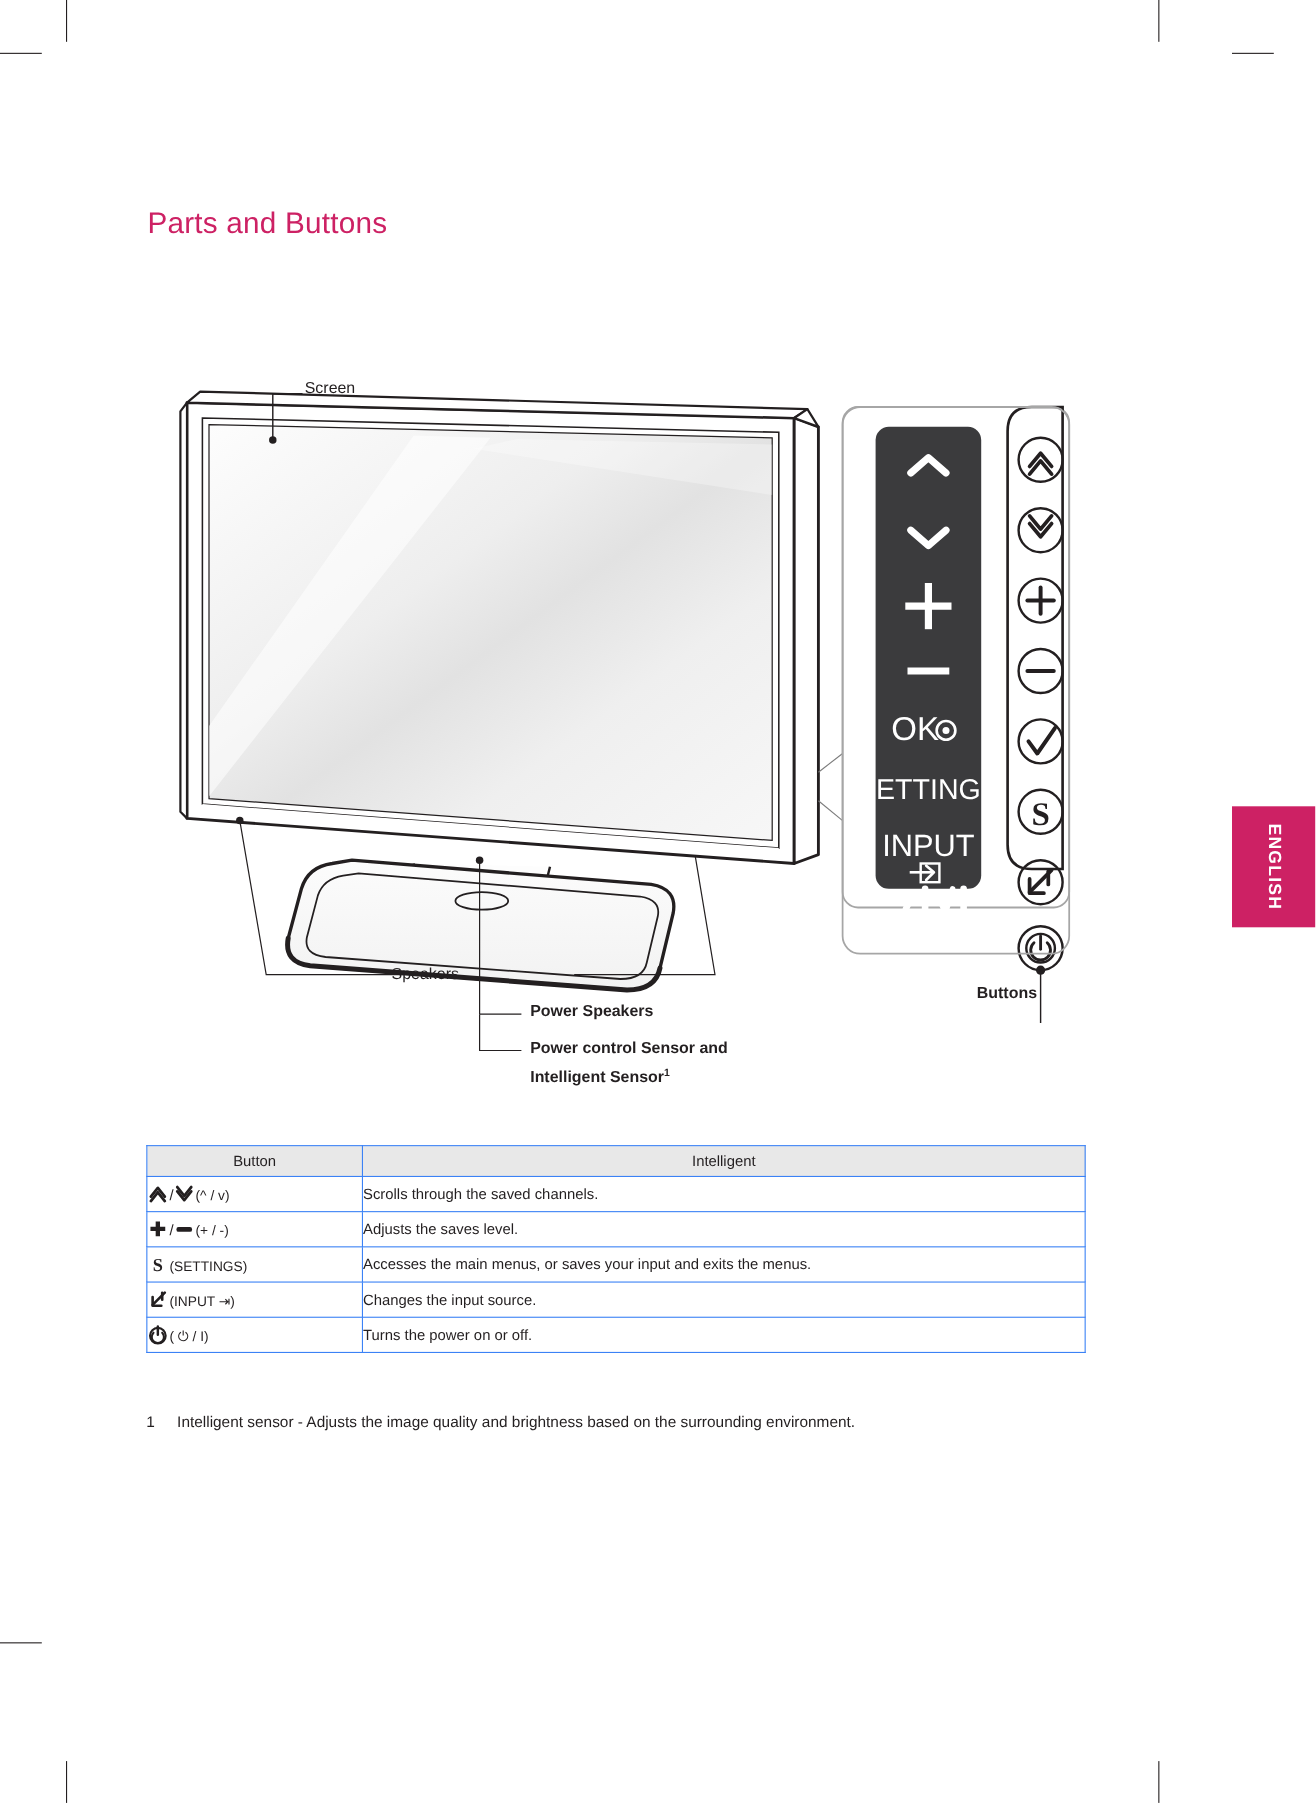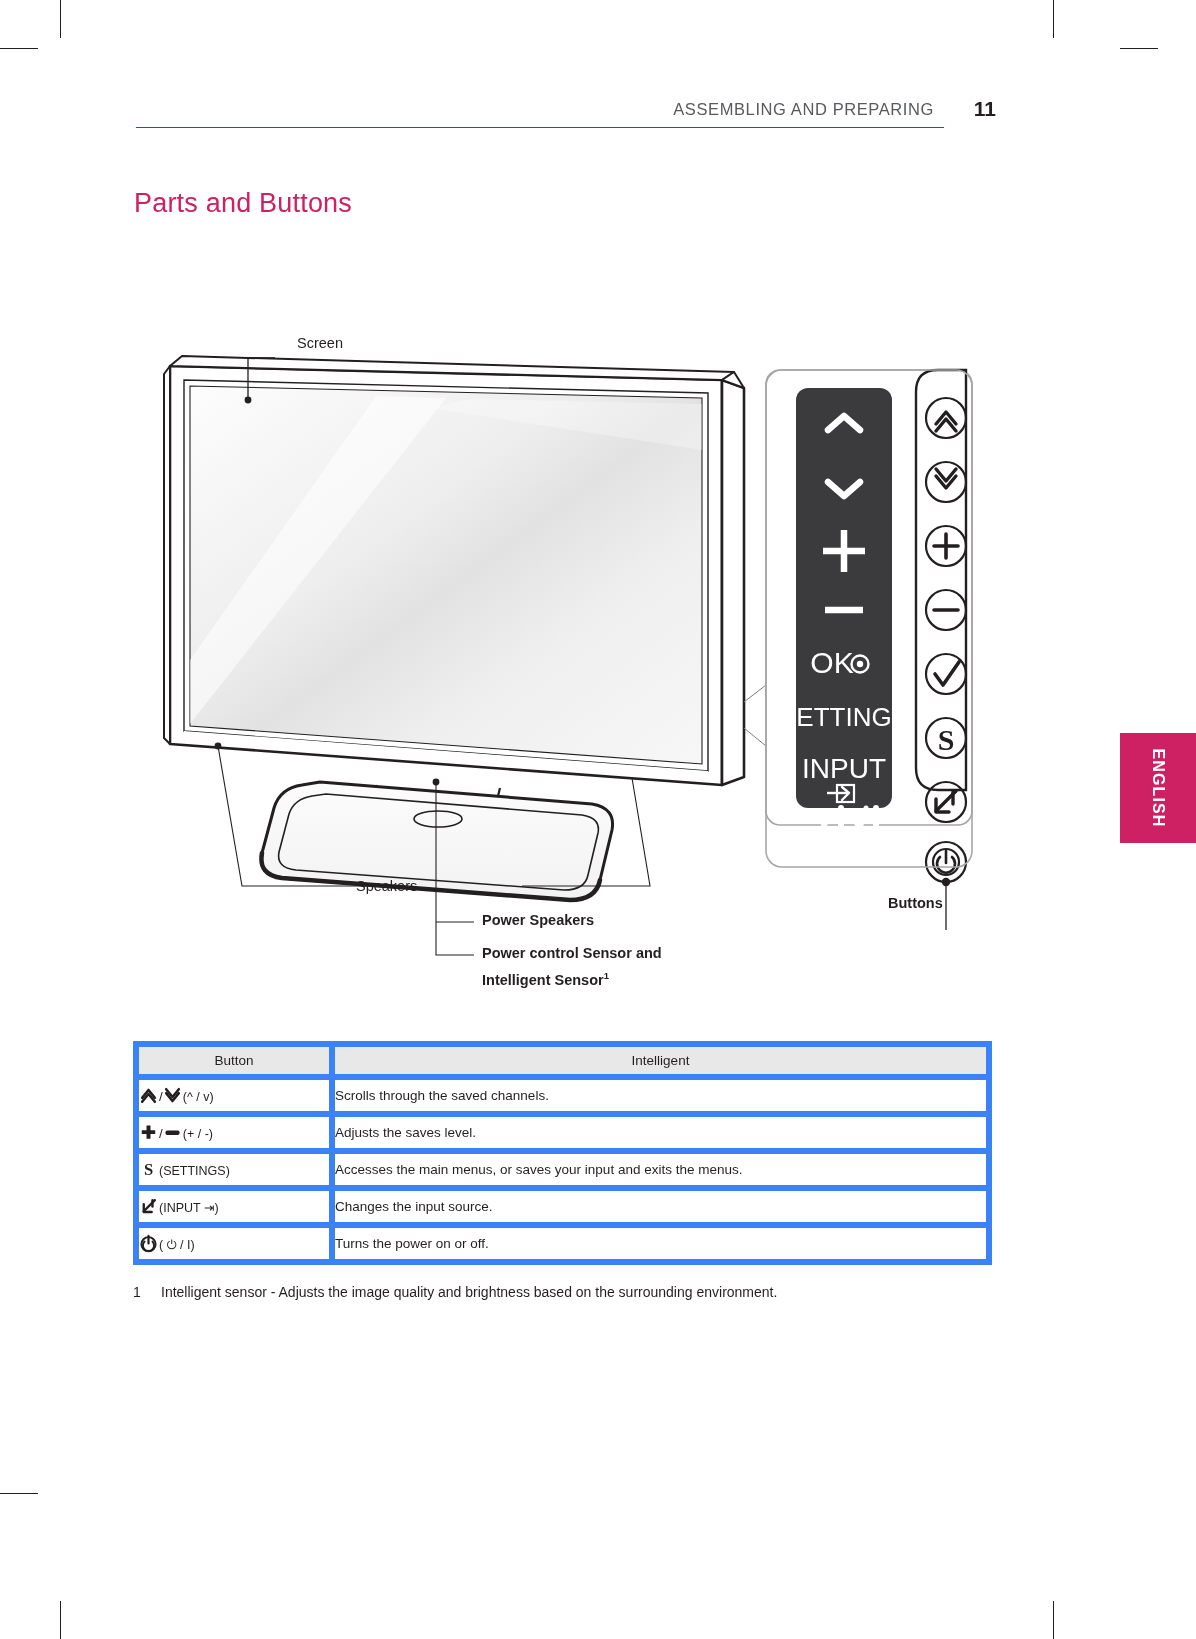--- a/index.html
+++ b/index.html
@@ -117,21 +117,21 @@
   
   #btn-table {
     position: absolute;
     left: 133px;
     top: 1041px;
     width: 853px;
     border-collapse: collapse;
     table-layout: fixed;
   }
   #btn-table th, #btn-table td {
-    border: 6px solid #3b82f6;
+    border: 1px solid #3b82f6;
     padding: 0;
     vertical-align: middle;
   }
   #btn-table thead th {
     background: #e8e8e8;
     font-size: 13.5px;
     font-weight: 400;
     color: #231f20;
     text-align: center;
     height: 27px;
@@ -184,25 +184,20 @@
 <div id="page">
 
   <div class="crop-mark crop-v" style="left:60px; top:0px;"></div>
   <div class="crop-mark crop-v" style="left:1053px; top:0px;"></div>
   <div class="crop-mark crop-v" style="left:60px; top:1601px;"></div>
   <div class="crop-mark crop-v" style="left:1053px; top:1601px;"></div>
   <div class="crop-mark crop-h" style="left:0px; top:48px;"></div>
   <div class="crop-mark crop-h" style="left:0px; top:1493px;"></div>
   <div class="crop-mark crop-h" style="left:1120px; top:48px;"></div>
 
-  <div id="header">
-    <div id="header-title">ASSEMBLING AND PREPARING</div>
-    <div id="header-page">11</div>
-    <div id="header-rule"></div>
-  </div>
 
   <div id="section-title">Parts and Buttons</div>
 
   <div id="english-tab">
     <span>ENGLISH</span>
   </div>
 
   <div id="figure">
     <svg width="880" height="670" viewBox="0 0 880 670" xmlns="http://www.w3.org/2000/svg">
       <defs>
@@ -339,21 +334,21 @@
         <line x1="816" y1="521" x2="816" y2="533" stroke="#231f20" stroke-width="2.6" stroke-linecap="round"></line>
       </g>
 
       <path d="M636 495 q0 0 0 0" fill="none"></path>
       <rect x="636" y="40" width="206" height="497" rx="16" ry="16" fill="none" stroke="#a6a6a6" stroke-width="1.6"></rect>
 
       <circle cx="816" cy="552" r="4.2" fill="#231f20"></circle>
       <path d="M816 552 L816 600" fill="none" stroke="#231f20" stroke-width="1.3"></path>
     </svg>
 
-    <div class="fig-label" style="left:147px; top:5px;margin-left:20px;">Screen</div>
+    <div class="fig-label" style="left:147px; top:15px;">Screen</div>
     <div class="fig-label" style="left:226px; top:548px;">Speakers</div>
     <div class="fig-label bold" style="left:352px; top:582px;">Power Speakers</div>
     <div class="fig-label bold" style="left:352px; top:615px;">Power control Sensor and</div>
     <div class="fig-label bold" style="left:352px; top:640px;">
       <span>Intelligent Sensor</span><sup>1</sup>
     </div>
     <div class="fig-label bold" style="left:758px; top:565px;">Buttons</div>
   </div>
 
   <table id="btn-table">

